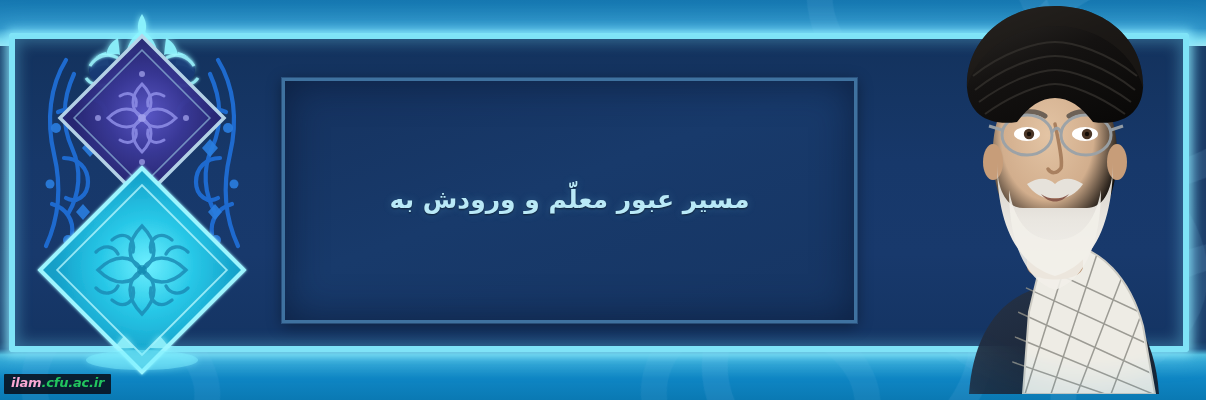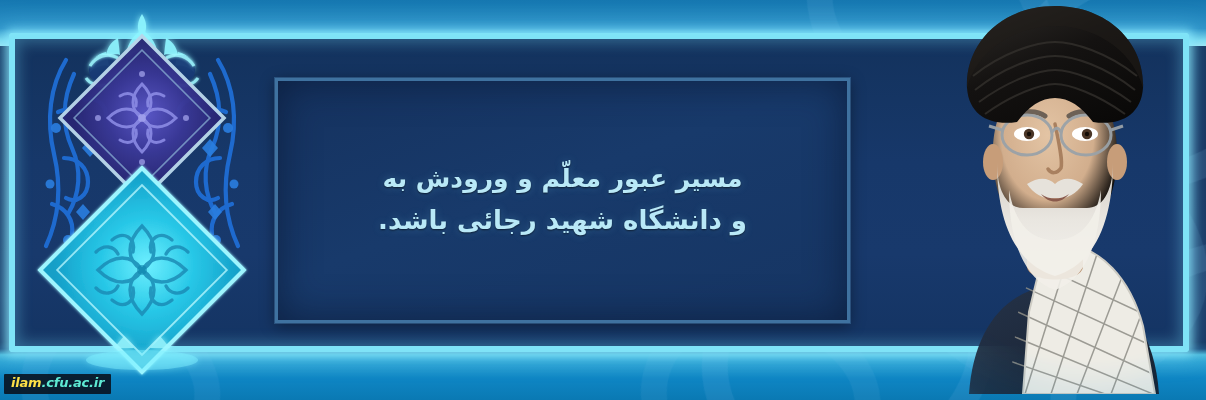--- a/index.html
+++ b/index.html
@@ -82,30 +82,30 @@
     position:absolute;
     left:22px; top:8px;
     width:240px; height:384px;
     pointer-events:none;
   }
   .orn-svg { width:100%; height:100%; display:block; }
 
   
   .text-panel {
     position:absolute;
-    left:275px; top:78px;
+    left:282px; top:78px;
     width:575px; height:245px;
     background:linear-gradient(160deg,#15325f 0%,#183a6b 45%,#163563 100%);
     border:3px solid #3f72a0;
     box-shadow:
       0 0 0 1px rgba(90,150,200,0.35),
       inset 0 0 38px rgba(8,22,48,0.65),
       0 3px 14px rgba(0,0,0,0.40);
     display:flex;
-    flex-direction:column;
+    flex-direction:row;
     align-items:center;
     justify-content:center;
     gap:9px;
     padding:12px 34px;
   }
   .tline {
     direction:rtl;
     unicode-bidi:bidi-override;
     color:#b9e9f7;
     font-family:"DejaVu Sans", sans-serif;
@@ -142,22 +142,22 @@
     border-radius:1px;
     font-family:"DejaVu Sans", sans-serif;
     font-style:italic;
     font-weight:bold;
     font-size:13px;
     letter-spacing:-0.2px;
     line-height:1.15;
     white-space:nowrap;
     z-index:40;
   }
-  .wm-a { color:#fde047; }
-  .wm-b { color:#5eead4; }
+  .wm-a { color:#f9a8d4; }
+  .wm-b { color:#22c55e; }
 </style>
 </head>
 <body>
 
 <div id="banner">
 
   <div class="bg-base"></div>
   <div class="bg-topglow"></div>
   <div class="bg-bottomglow"></div>
 
@@ -310,21 +310,20 @@
       <g filter="url(#fglow)" opacity="0.85">
         <ellipse cx="120" cy="352" rx="56" ry="10" fill="#7ff0ff" opacity="0.55"></ellipse>
         <path d="M92 340 l10 -12 10 12z" fill="#9ff8ff"></path>
         <path d="M128 340 l10 -12 10 12z" fill="#9ff8ff"></path>
       </g>
     </svg>
   </div>
 
   <div class="text-panel">
     <div class="tline l1">مسیر عبور معلّم و ورودش به</div>
-    <div class="tline l3">و دانشگاه شهید رجائی باشد.</div>
   </div>
 
   <div class="portrait">
     <svg viewBox="0 0 300 400" xmlns="http://www.w3.org/2000/svg">
       <defs>
         <linearGradient id="pbg" x1="0" y1="0" x2="0" y2="1">
           <stop offset="0%" stop-color="#1d5f96"></stop>
           <stop offset="40%" stop-color="#17406e"></stop>
           <stop offset="100%" stop-color="#123montage"></stop>
         </linearGradient>

